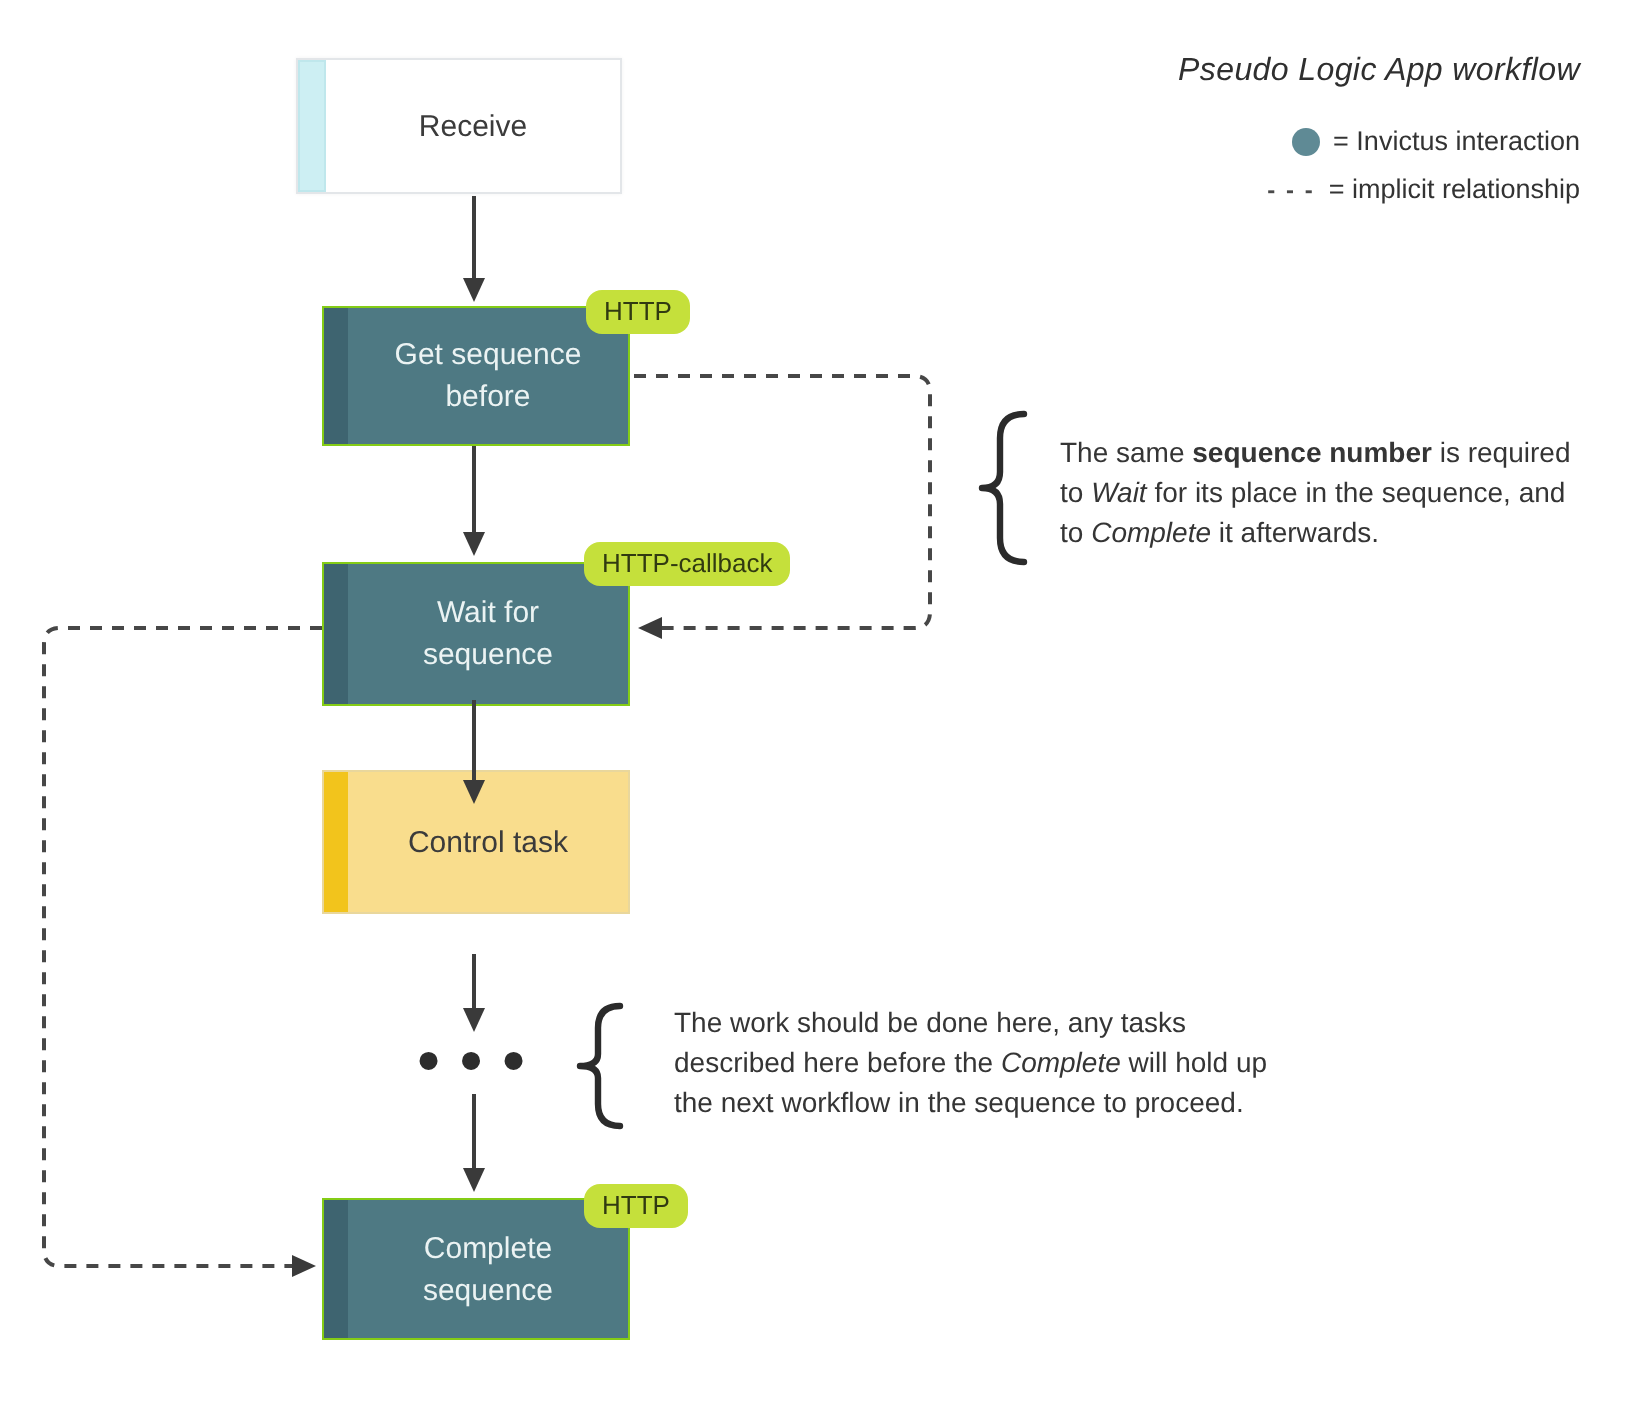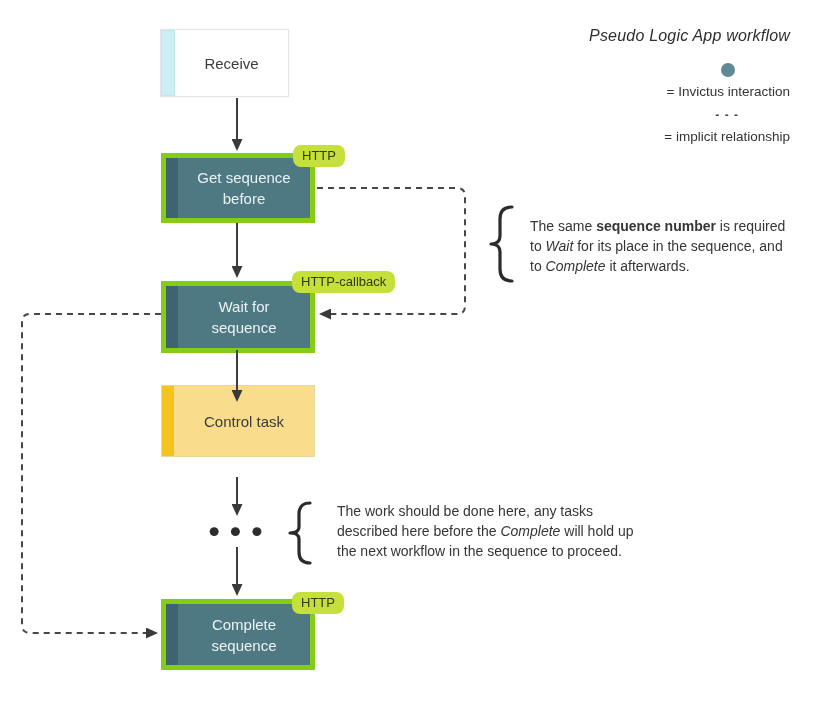--- a/index.html
+++ b/index.html
@@ -15,21 +15,21 @@
     box-sizing:border-box;
   }
   .node .strip{flex:0 0 12px;}
   .node .label{
     flex:1;display:flex;flex-direction:column;align-items:center;justify-content:center;
     font-size:15px;line-height:21px;text-align:center;
   }
   .node-start{background:#ffffff;border:1px solid #e3e6e9;box-shadow:0 0 2px rgba(0,0,0,.05);}
   .node-start .strip{background:#cdeff3;border:1px solid #bfe7ec;}
   .node-start .label{color:#3b3b3b;}
-  .node-teal{background:#4e7983;border:5px solid #84cc16;}
+  .node-teal{background:#4e7983;border:1px solid #84cc16;}
   .node-teal .strip{background:#3e6470;}
   .node-teal .label{color:#ebf3f3;}
   .node-control{background:#f9dd8d;border:1px solid #e9d79c;}
   .node-control .strip{background:#f2c41c;}
   .node-control .label{color:#3b3b3b;}
 
   
   .badge{
     position:absolute;background:#c5e03b;color:#313a11;
     font-size:13px;line-height:16px;padding:3px 9px;border-radius:8px;
@@ -39,21 +39,21 @@
   
   .title{
     position:absolute;right:35px;top:27px;
     font-size:16px;font-style:italic;color:#2f2f2f;letter-spacing:.2px;
   }
   .legend{
     position:absolute;right:35px;top:63px;
     display:flex;flex-direction:column;align-items:flex-end;gap:9px;
     font-size:13.5px;color:#333;
   }
-  .legend-row{display:flex;align-items:center;gap:7px;flex-direction:column;}
+  .legend-row{display:flex;align-items:center;gap:7px;}
   .legend-circle{width:14px;height:14px;border-radius:50%;background:#5f8a95;display:inline-block;}
   .legend-dashes{color:#4a4a4a;letter-spacing:1px;font-weight:bold;font-size:12px;}
 
   
   .annotation{
     position:absolute;font-size:14px;line-height:20px;color:#353535;
   }
   .annotation span{white-space:pre-wrap;}
 
   
@@ -79,21 +79,21 @@
     <div class="legend-row">
       <span class="legend-circle"></span>
       <span>= Invictus interaction</span>
     </div>
     <div class="legend-row">
       <span class="legend-dashes">- - -</span>
       <span>= implicit relationship</span>
     </div>
   </div>
 
-  <div class="node node-start" style="left:160px;top:29px;width:129px;height:68px">
+  <div class="node node-start" style="left:148px;top:29px;width:163px;height:68px">
     <div class="strip"></div>
     <div class="label">
       <span>Receive</span>
     </div>
   </div>
 
   <div class="node node-teal" style="left:161px;top:153px;width:154px;height:70px">
     <div class="strip"></div>
     <div class="label">
       <span>Get sequence</span>

